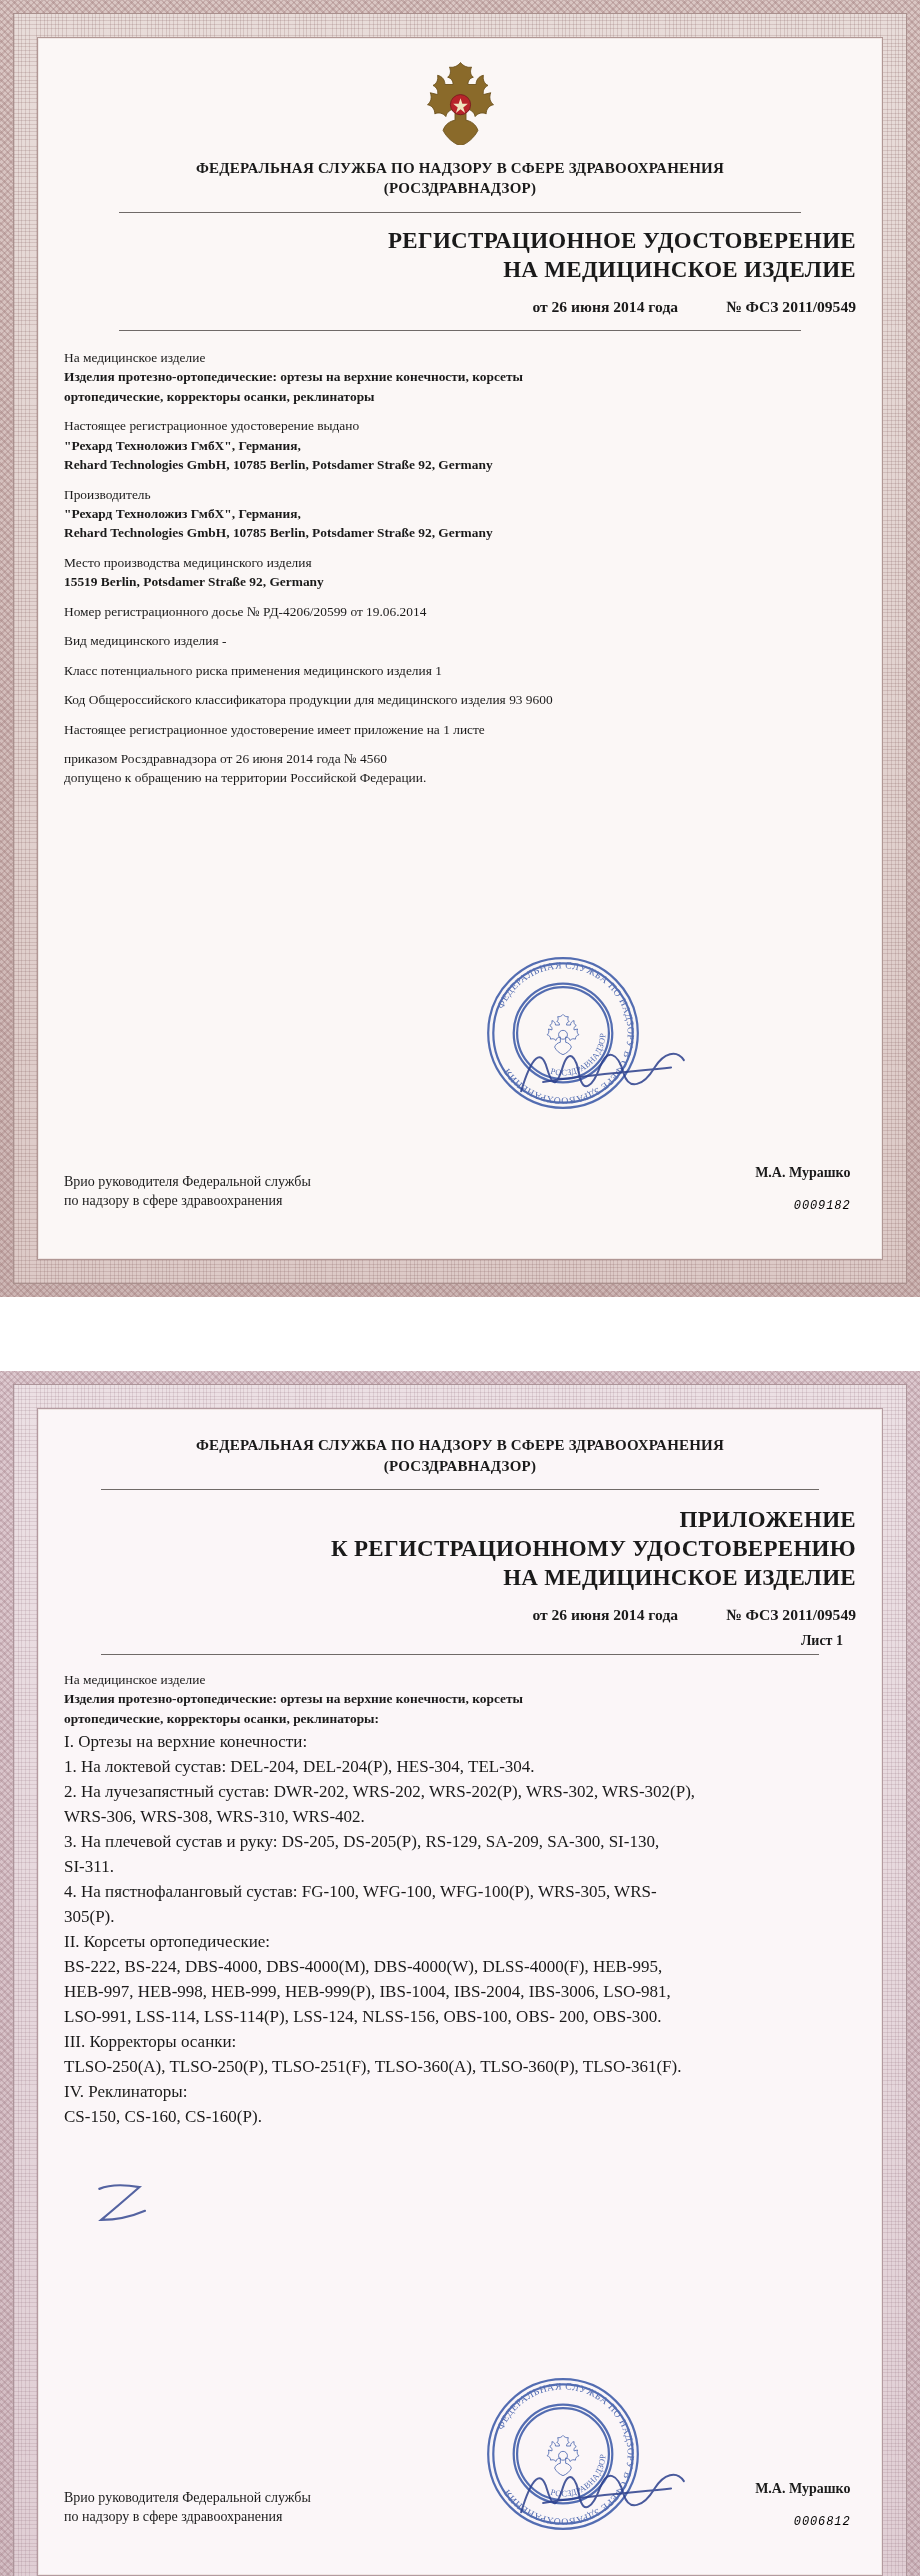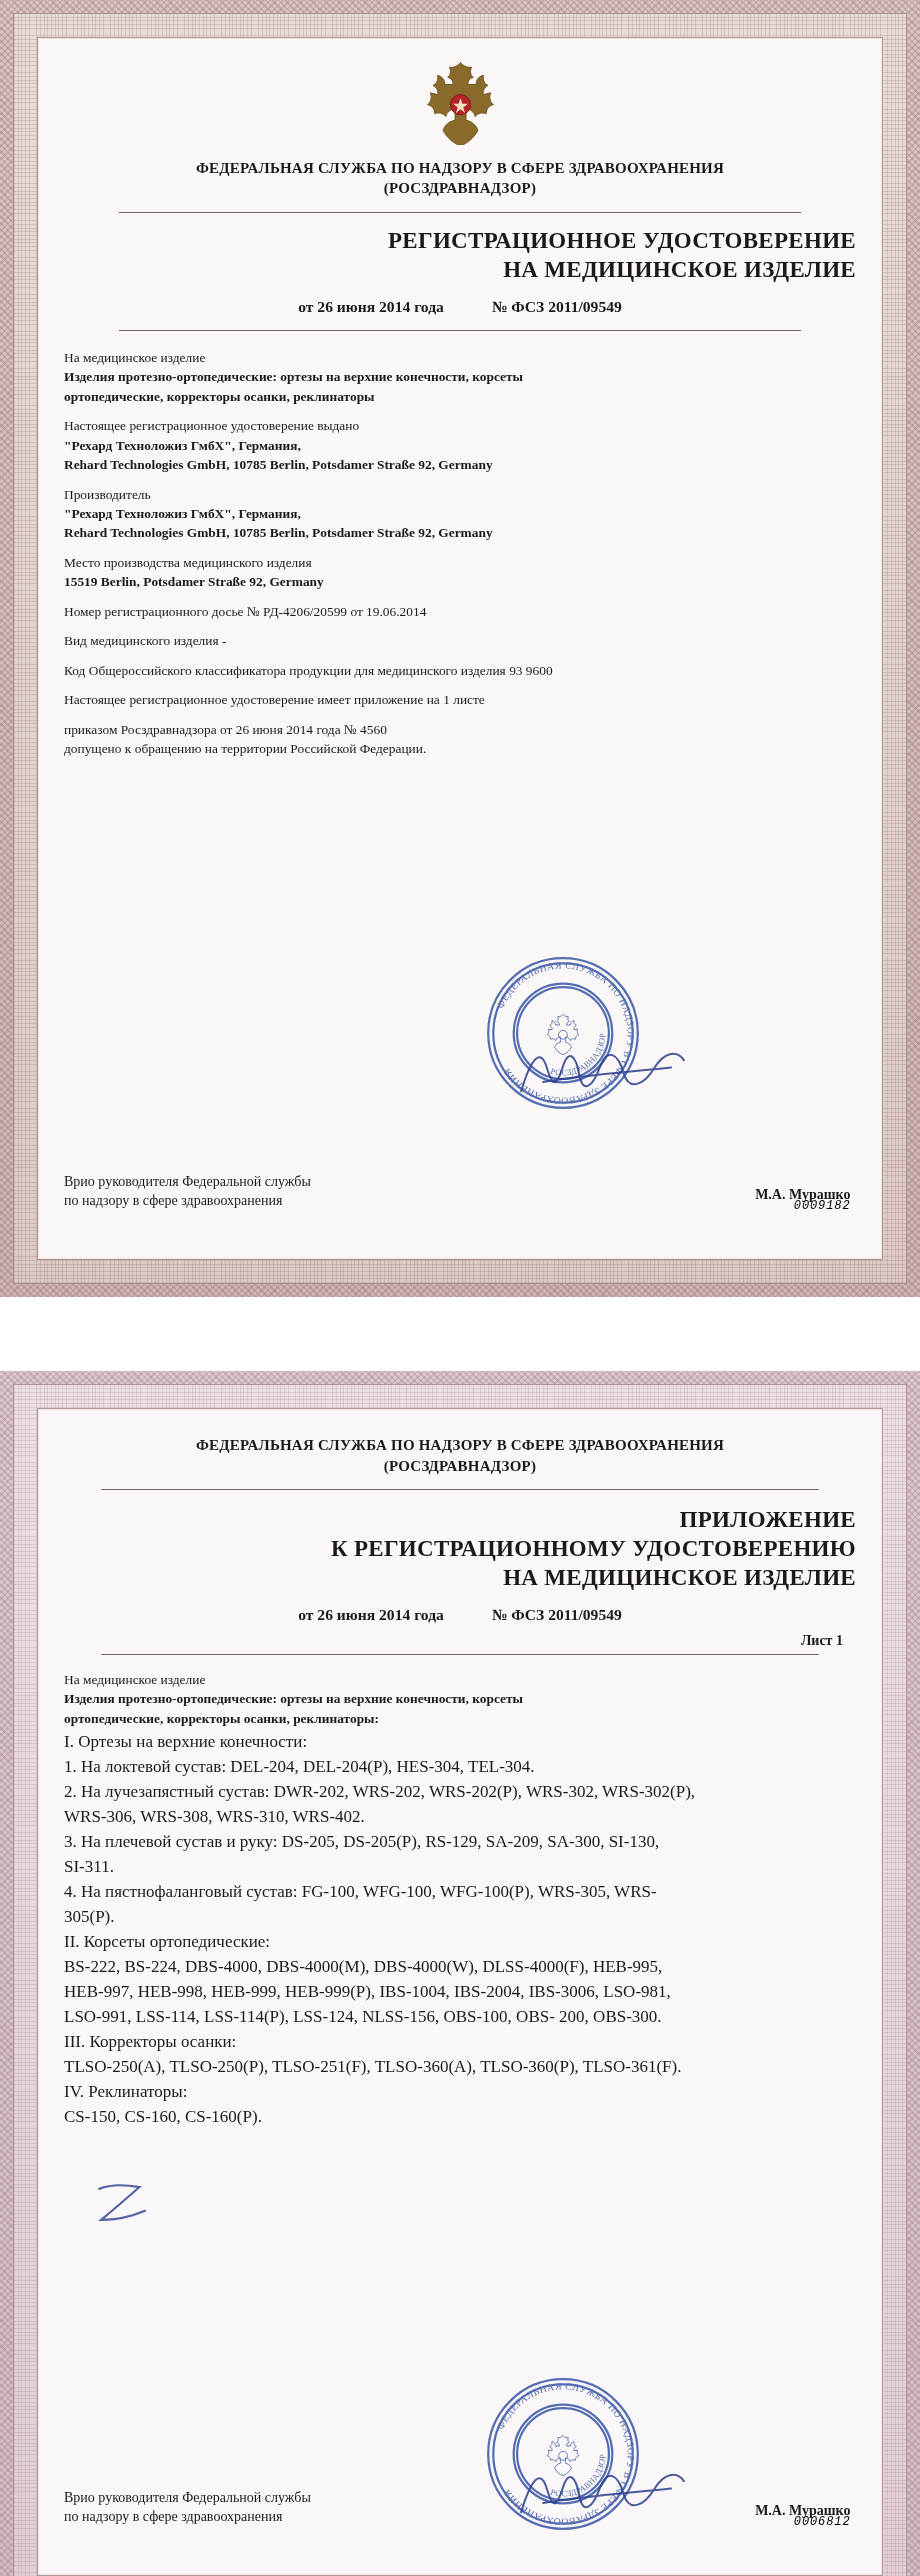--- a/index.html
+++ b/index.html
@@ -115,21 +115,21 @@
   .title {
     text-align: right;
     font-size: 23px;
     font-weight: bold;
     line-height: 1.25;
     letter-spacing: 0.3px;
   }
   .title .ln2 { display: block; }
 
   .dateline {
-    text-align: center;
+    text-align: right;
     font-weight: bold;
     font-size: 15.6px;
     margin-top: 13px;
   }
   .dateline .num { margin-left: 44px; }
 
   .rule2 {
     height: 0.9px;
     background: #6f6a68;
     margin: 14.7px 55px 16.6px 55px;
@@ -158,21 +158,21 @@
     bottom: 31px;
   }
   .sig-role {
     font-weight: normal;
     font-size: 14px;
     line-height: 1.35;
   }
   .sig-name {
     position: absolute;
     right: 5.5px;
-    bottom: 8px;
+    bottom: 30px;
     font-weight: bold;
     font-size: 14px;
   }
   .sig-number {
     position: absolute;
     right: 5.5px;
     bottom: -1.8px;
     color: #000000;
     font-family: "Liberation Mono", monospace;
     font-size: 12px;
@@ -269,20 +269,24 @@
 
         <p class="mixed">
           <span class="lbl">Номер регистрационного досье</span>
           <b>№ РД-4206/20599 от 19.06.2014</b>
         </p>
 
         <p>
           <span class="lbl">Вид медицинского изделия -</span>
         </p>
 
+        <p class="mixed">
+          <span class="lbl">Класс потенциального риска применения медицинского изделия</span>
+          <b>1</b>
+        </p>
 
         <p class="mixed">
           <span class="lbl">Код Общероссийского классификатора продукции для медицинского изделия</span>
           <b>93 9600</b>
         </p>
 
         <p class="mixed">
           <span class="lbl">Настоящее регистрационное удостоверение имеет приложение на</span>
           <span>1 листе</span>
         </p>

